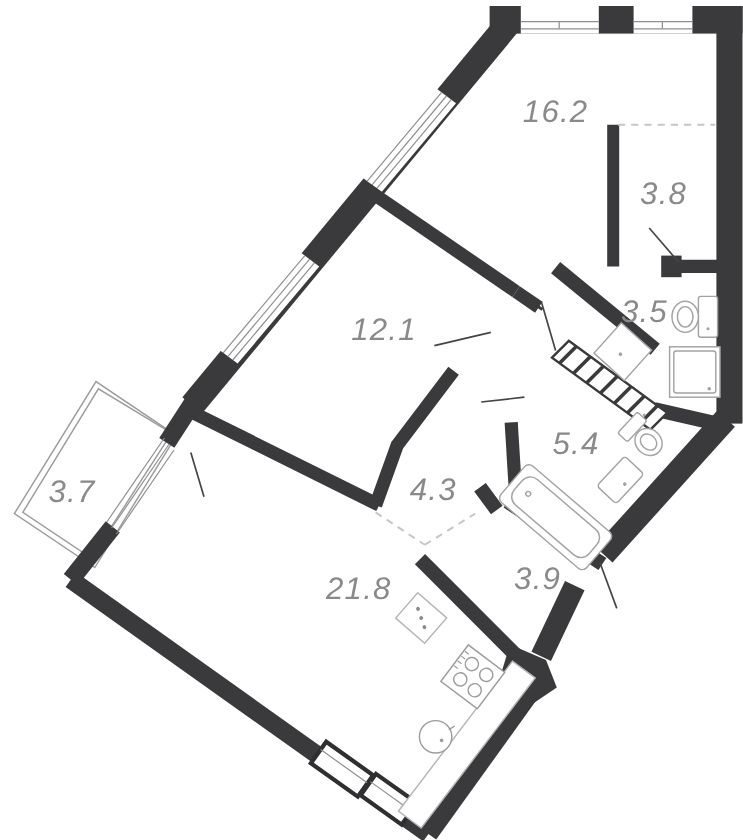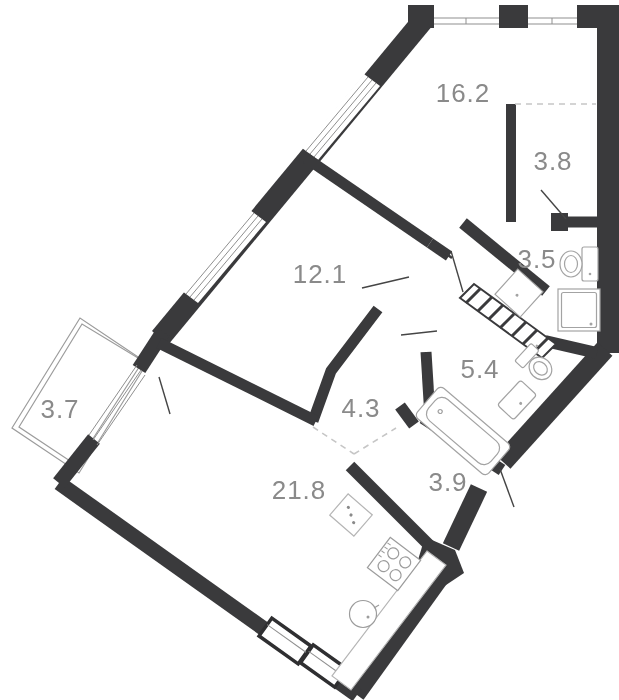--- a/index.html
+++ b/index.html
@@ -1,17 +1,17 @@
 <!DOCTYPE html>
 <html><head>
 <meta charset="utf-8">
 <style>
   html,body{margin:0;padding:0;background:#ffffff;}
   #stage{position:relative;width:619px;height:700px;background:#ffffff;overflow:hidden;
-         font-family:"Liberation Sans", sans-serif;}
+         font-family:"Liberation Sans", sans-serif;font-style:italic;}
   svg{display:block;}
   text.room-area{font-family:"Liberation Sans", sans-serif;font-size:26px;fill:#8a8a8a;letter-spacing:1px;}
 </style>
 </head>
 <body>
 
 <div id="stage">
 <svg width="619" height="700" viewBox="0 0 619 700">
 
   <g fill="none" stroke="#9c9c9c" stroke-width="1.2">

